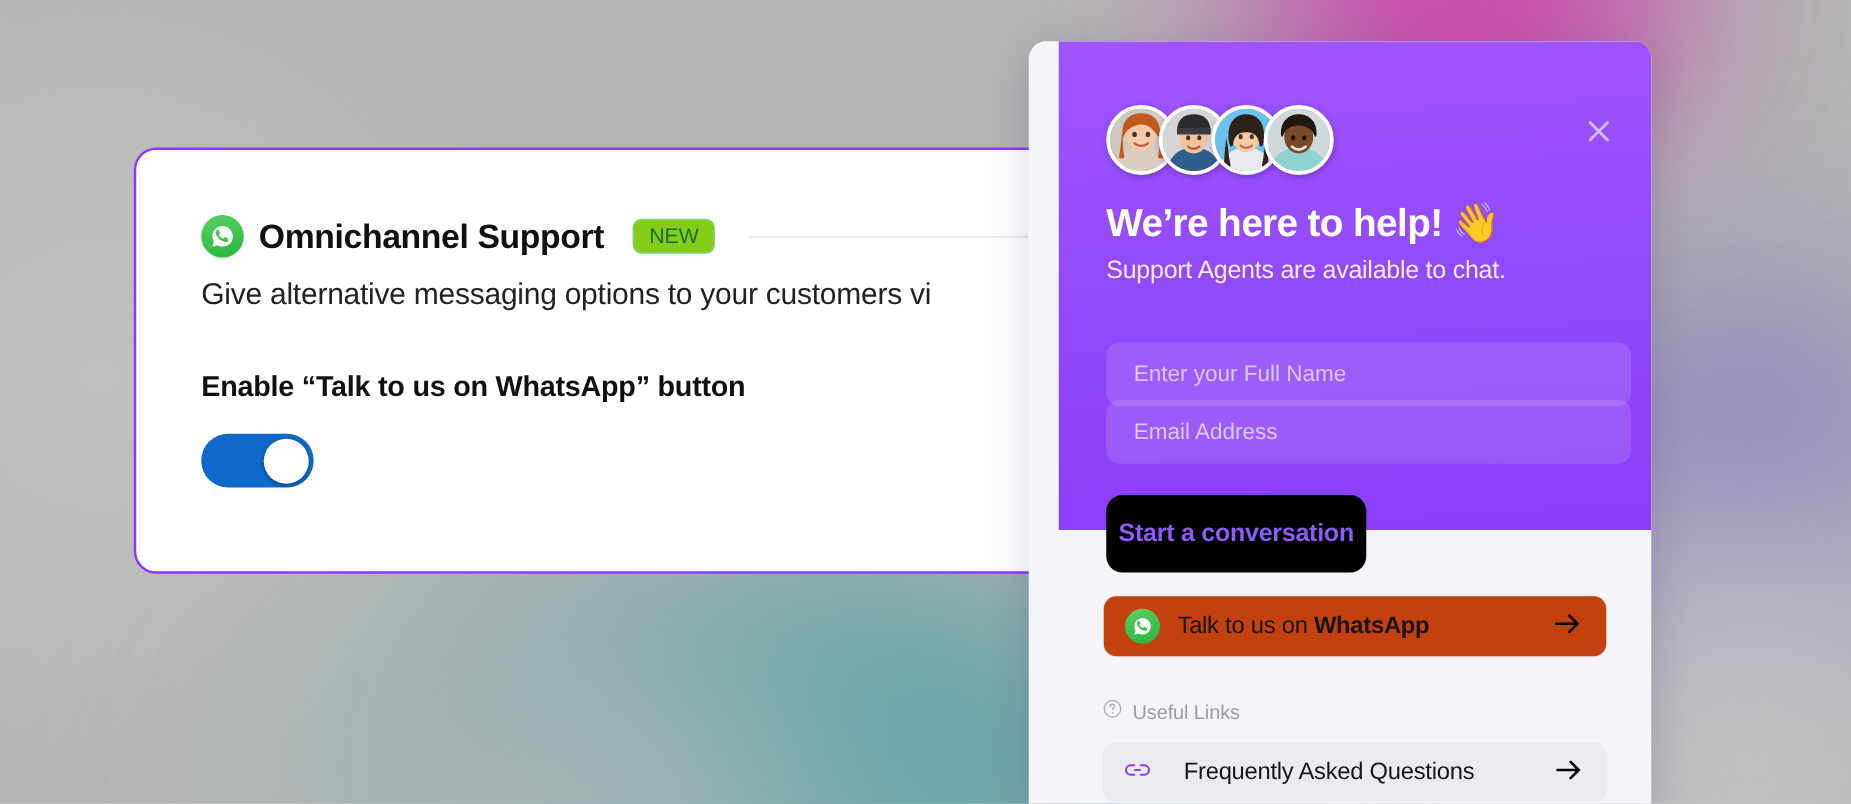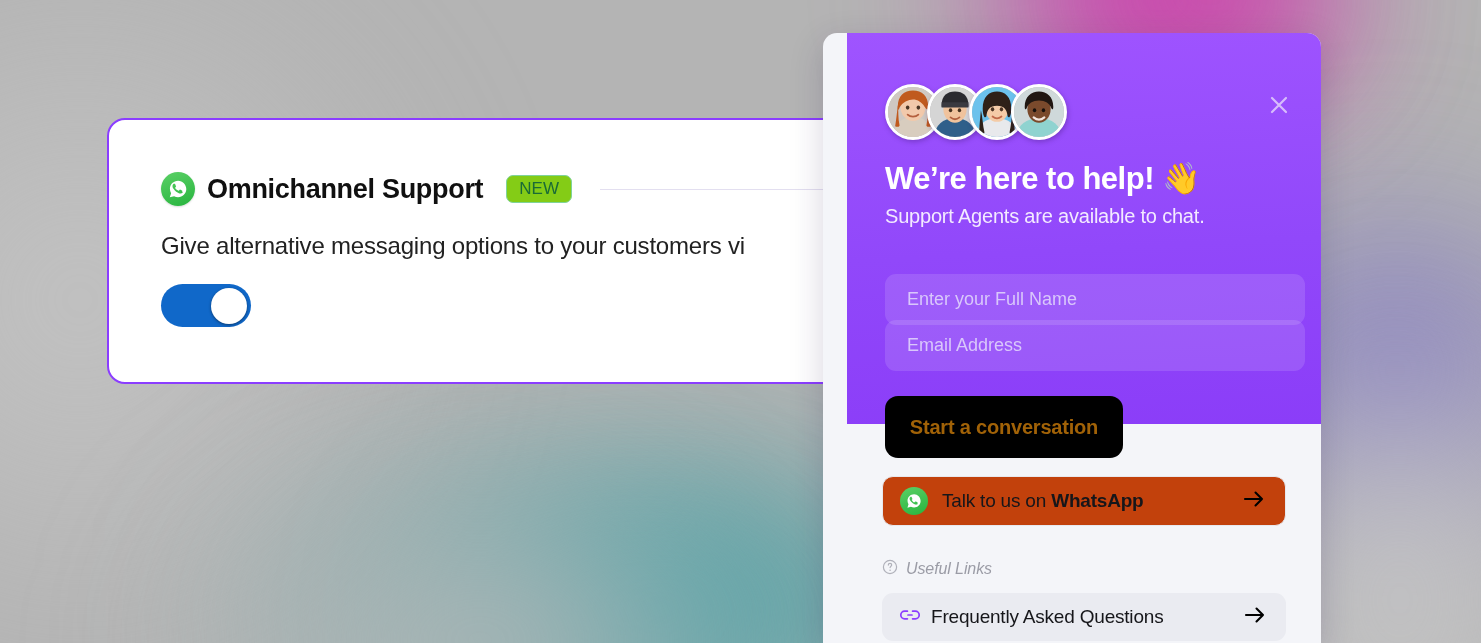--- a/index.html
+++ b/index.html
@@ -63,21 +63,21 @@
     left: 1190px; top: 280px;
     background: radial-gradient(closest-side, #c8c8c8 0%, rgba(200,200,200,0) 100%);
   }
 
   
   #settings-card {
     position: absolute;
     left: 107px;
     top: 118px;
     width: 740px;
-    height: 266px;
+    height: 341px;
     background: #fff;
     border: 2px solid #8b3dff;
     border-radius: 18px;
   }
   #settings-inner {
     padding: 52px 0 0 52px;
   }
   .row-title {
     display: flex;
     align-items: center;
@@ -111,21 +111,21 @@
     line-height: 1.15;
   }
   #title-rule {
     flex: 1;
     height: 1px;
     background: #e3dff0;
     margin-left: 16px;
     margin-right: 0;
   }
   #card-desc {
-    margin-top: 26px;
+    margin-top: 16px;
     font-size: 24px;
     color: #222;
     white-space: nowrap;
     letter-spacing: -0.2px;
   }
   #toggle-label {
     margin-top: 46px;
     font-size: 23px;
     font-weight: bold;
     color: #101010;
@@ -229,24 +229,24 @@
     padding: 0 22px;
   }
   .field::placeholder { color: #d9c7fb; opacity: 1; }
   #field-name  { top: 241px; }
   #field-email { top: 287px; }
 
   #start-btn {
     position: absolute;
     left: 38px;
     top: 363px;
-    width: 238px;
+    width: 208px;
     height: 62px;
     background: #000;
-    color: #a16207;
+    color: #8b5cf6;
     font-size: 20px;
     font-weight: bold;
     border: none;
     border-radius: 13px;
     cursor: pointer;
     font-family: "Liberation Sans", sans-serif;
     letter-spacing: -0.2px;
     z-index: 5;
   }
 
@@ -277,46 +277,45 @@
     flex: 0 0 28px;
     border-radius: 50%;
     background: linear-gradient(160deg,#5BD066 0%, #27B43E 100%);
     position: relative;
   }
   .wa-small svg { position: absolute; left: 6px; top: 6px; }
   .arrow { width: 26px; flex: 0 0 26px; }
 
   #useful-links-head {
     display: flex;
-    align-items: center;
+    align-items: flex-end;
     gap: 8px;
     margin-top: 33px;
     margin-bottom: 14px;
-    font-style: italic;
   }
   #useful-links-head .txt {
     font-size: 16px;
     color: #9b9ca6;
     letter-spacing: -0.1px;
   }
   #faq-card {
     display: flex;
     align-items: center;
     background: #eaebf1;
     border-radius: 11px;
     height: 48px;
     padding: 0 17px;
     cursor: pointer;
   }
   #faq-card .label {
     flex: 1;
     font-size: 19px;
     color: #16161a;
     letter-spacing: -0.2px;
-    margin-left: 10px;
+    margin-left: 26px;
     white-space: nowrap;
   }
 </style>
 </head>
 <body>
 
 <div id="backdrop">
   <div class="blob blob-grayleft"></div>
   <div class="blob blob-magenta"></div>
   <div class="blob blob-magenta2"></div>
@@ -336,20 +335,21 @@
           <path fill="#ffffff" d="M10.1 1.7c-4.5 0-8.2 3.6-8.2 8.1 0 1.6.4 3.1 1.2 4.4L1.8 18.3l4.3-1.1c1.2.7 2.6 1 4 1 4.5 0 8.2-3.6 8.2-8.1s-3.7-8.4-8.2-8.4zm4.7 11.6c-.2.6-1.2 1.1-1.7 1.2-.4.1-1 .1-1.6-.1-.4-.1-.9-.3-1.5-.6-2.6-1.1-4.3-3.8-4.5-4-.1-.2-1-1.4-1-2.6s.6-1.8.9-2.1c.2-.3.5-.3.7-.3h.5c.2 0 .4 0 .6.4.2.5.7 1.8.8 1.9.1.1.1.3 0 .4-.1.2-.1.3-.3.5l-.4.4c-.1.1-.2.3-.1.5.1.2.6 1 1.3 1.6.9.8 1.6 1 1.9 1.2.2.1.4.1.5-.1.1-.2.6-.7.8-.9.1-.2.3-.2.5-.1.2.1 1.4.7 1.7.8.2.1.4.2.4.3.1.1.1.5-.1 1.1z"></path>
         </svg>
       </span>
       <span id="card-title">Omnichannel Support</span>
       <span id="new-badge">NEW</span>
       <span id="title-rule"></span>
     </div>
 
     <div id="card-desc">Give alternative messaging options to your customers vi</div>
 
+    <div id="toggle-label">Enable “Talk to us on WhatsApp” button</div>
 
     <div id="wa-toggle">
       <span class="knob"></span>
     </div>
 
   </div>
 </div>
 
 <div id="chat-widget">
 

